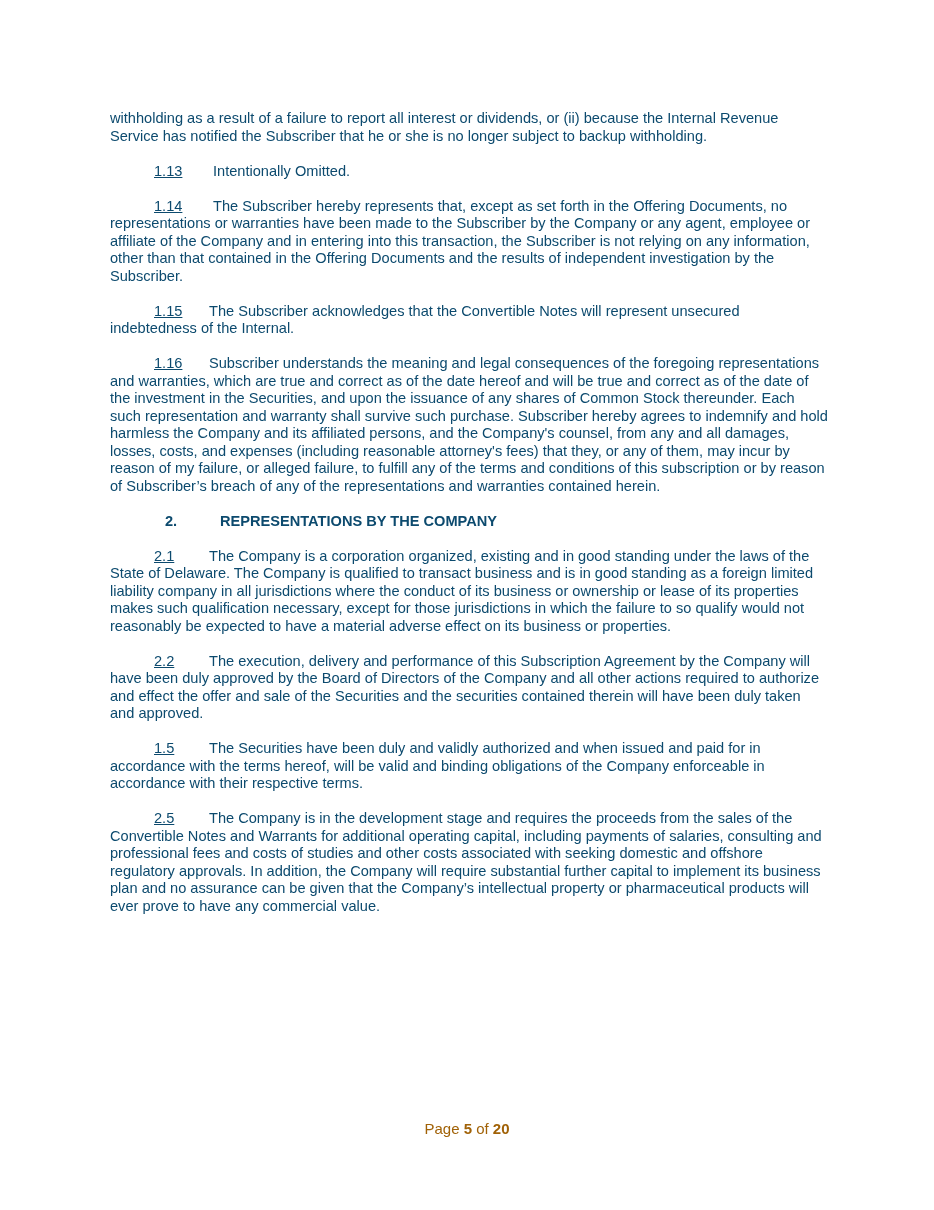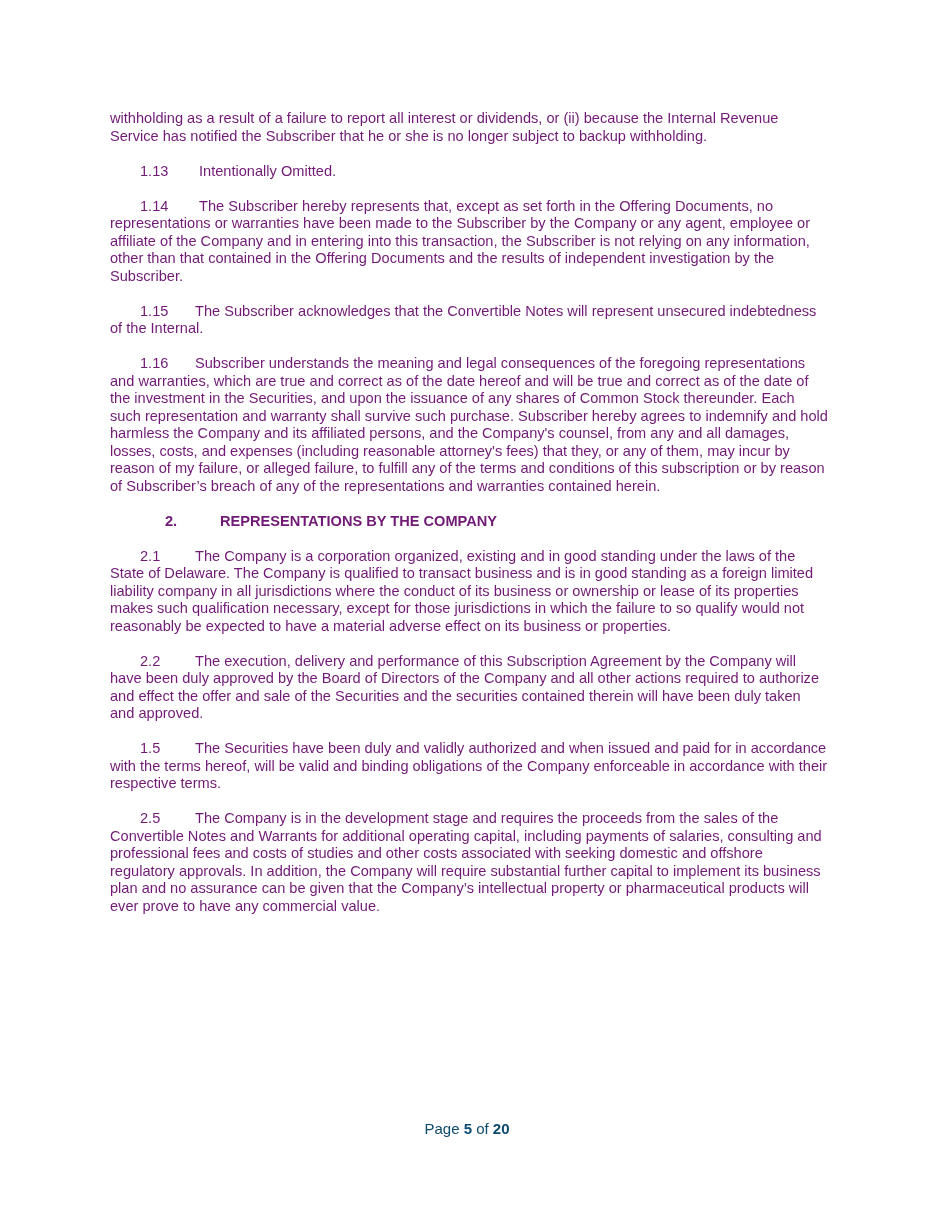--- a/index.html
+++ b/index.html
@@ -22,29 +22,30 @@
       background: #ffffff;
     }
     .body-text {
       position: absolute;
       left: 110px;
       top: 110px;
       width: 718px;
       font-family: "Liberation Sans", sans-serif;
       font-size: 14.6px;
       line-height: 17.5px;
-      color: #701a75;
+      color: #0c4a6e;
     }
     .para {
       margin: 0 0 17.5px 0;
       padding: 0;
     }
     .num {
       display: inline-block;
-      margin-left: 30px;
+      margin-left: 44px;
+      text-decoration: underline;
     }
     .num-113 { width: 59px; }
     .num-114 { width: 59px; }
     .num-115 { width: 55px; }
     .num-116 { width: 55px; }
     .num-2x  { width: 55px; }
     .heading {
       font-weight: bold;
       margin: 0 0 17.5px 0;
     }
@@ -54,21 +55,21 @@
       width: 55px;
     }
     .footer {
       position: absolute;
       left: 0;
       width: 934px;
       top: 1120px;
       text-align: center;
       font-family: "Liberation Sans", sans-serif;
       font-size: 15px;
-      color: #0c4a6e;
+      color: #a16207;
     }
     .footer b { font-weight: bold; }
   </style>
 </head>
 <body>
 
 <div class="page">
   <div class="body-text">
 
     <p class="para">

